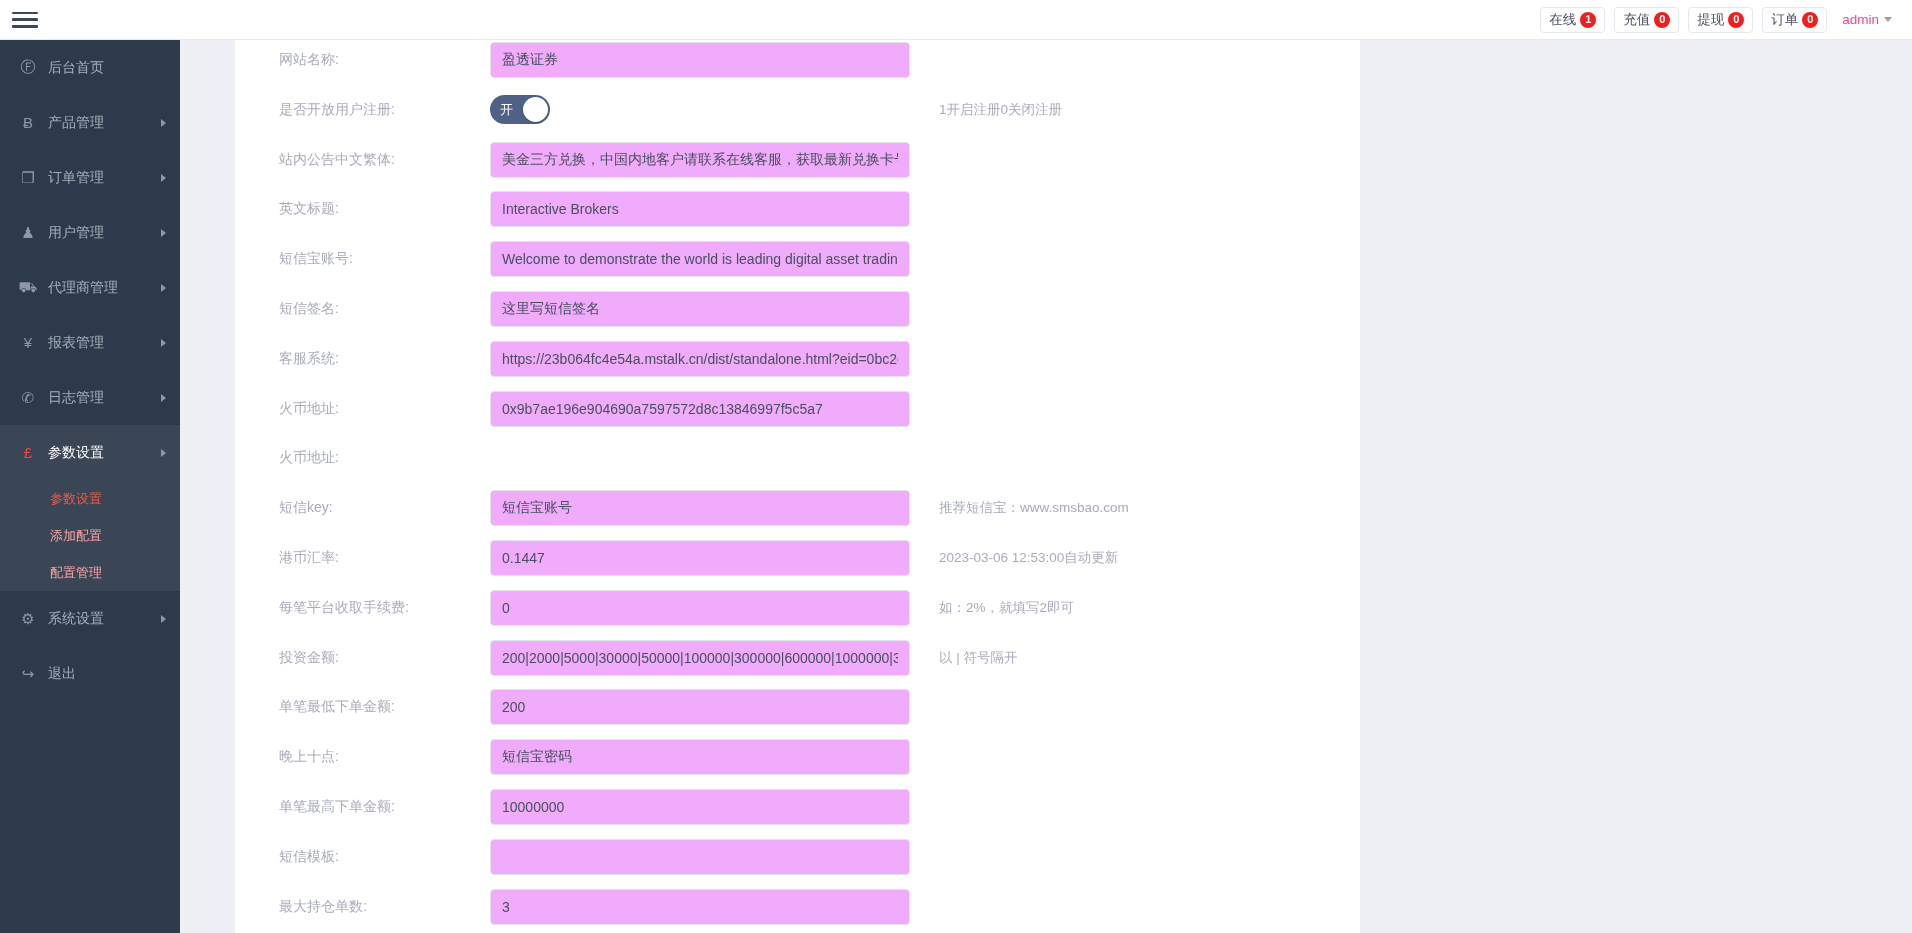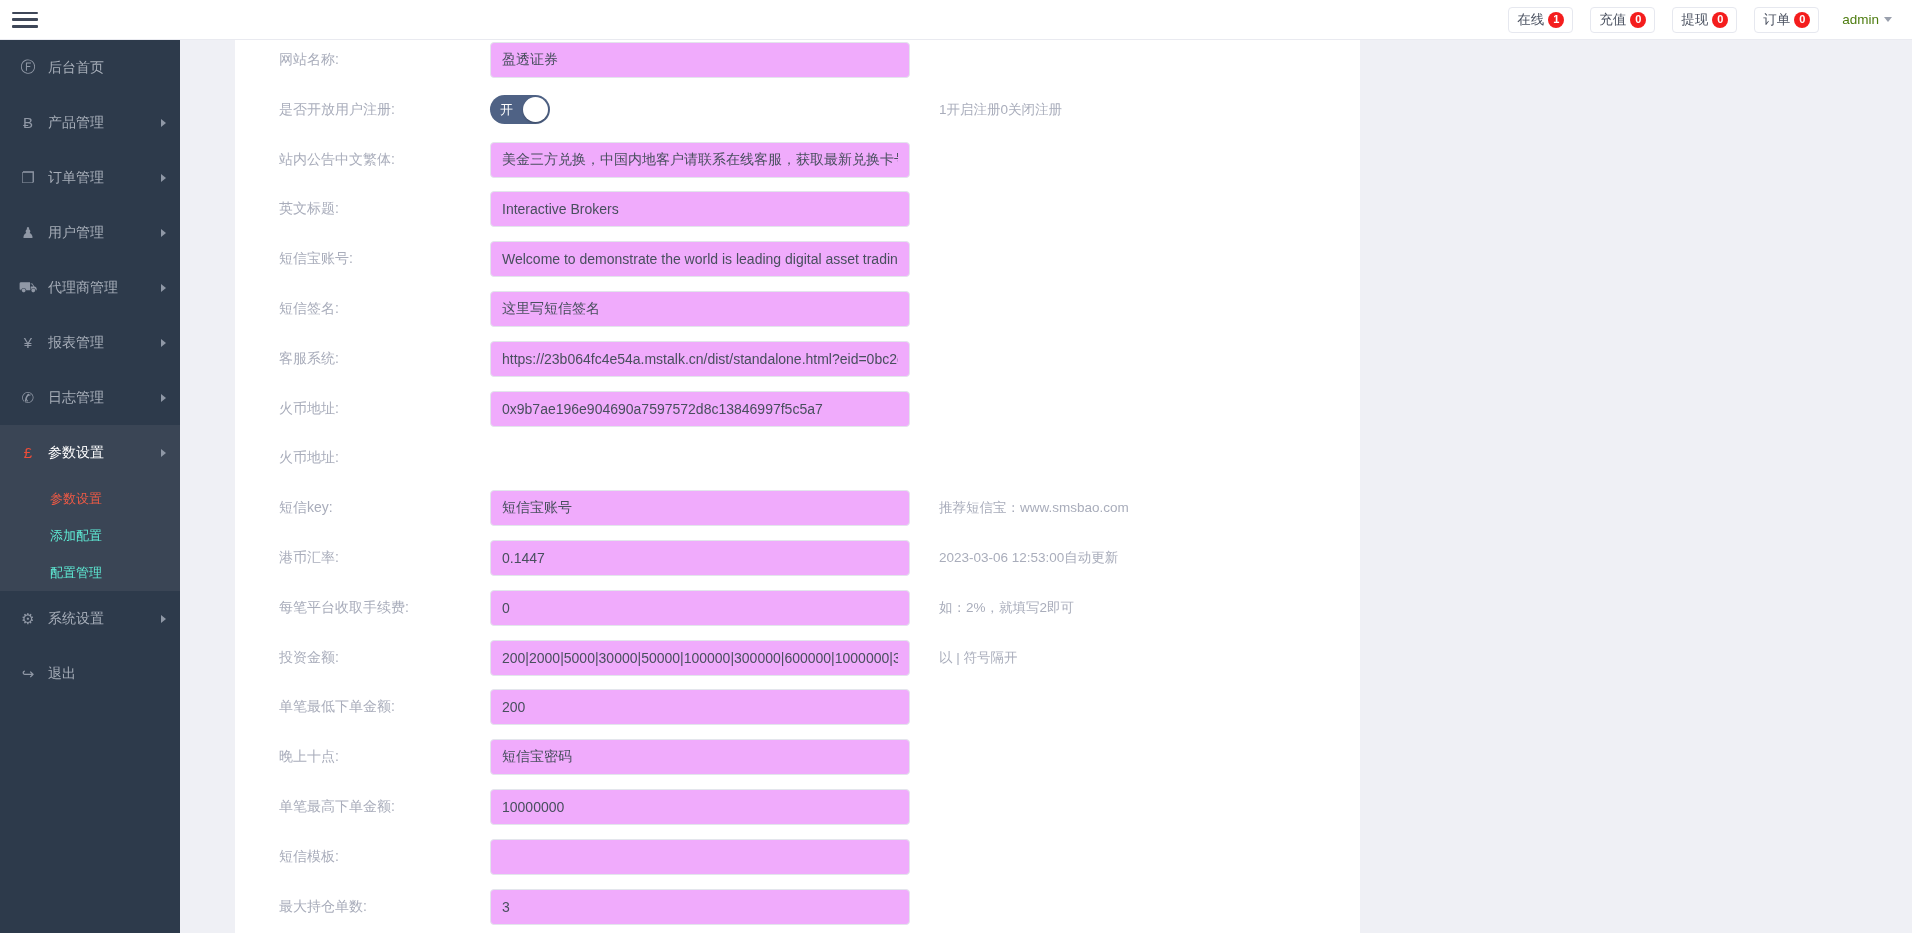--- a/index.html
+++ b/index.html
@@ -25,21 +25,21 @@
     width: 30px; height: 22px;
     margin-left: 10px;
     display: flex; flex-direction: column; justify-content: space-between;
     padding: 3px 2px; cursor: pointer;
   }
   .hamburger span {
     display: block; height: 2.6px; background: #3e4758; border-radius: 1px;
   }
   .topbar-right {
     margin-left: auto; display: flex; align-items: center;
-    padding-right: 14px; gap: 17px;
+    padding-right: 14px; gap: 9px;
   }
   .pill {
     border: 1px solid #e6e8ef;
     border-radius: 4px;
     background: #fff;
     height: 26px;
     display: flex; align-items: center;
     padding: 0 8px;
     font-size: 13.5px; color: #4a5160;
     cursor: pointer;
@@ -50,21 +50,21 @@
     min-width: 16px; height: 16px;
     margin-left: 4px;
     background: #f41d1d; color: #fff;
     border-radius: 50%;
     font-size: 11px; font-weight: bold;
     padding: 0 4px;
     line-height: 1;
   }
   .admin-box {
     display: flex; align-items: center; gap: 5px;
-    font-size: 13.5px; color: #4d7c0f;
+    font-size: 13.5px; color: #ec4899;
     padding: 0 6px; height: 26px; cursor: pointer;
   }
   .caret-down {
     width: 0; height: 0;
     border-left: 4px solid transparent;
     border-right: 4px solid transparent;
     border-top: 5px solid #9aa0ad;
   }
 
   
@@ -95,21 +95,21 @@
   }
   .nav-group.open {
     background: #3a4555;
   }
   .nav-group.open > .nav-item { color: #ffffff; }
   .nav-group.open > .nav-item .ico { color: #ef4d38; }
   .sub-item {
     height: 37px;
     display: flex; align-items: center;
     padding-left: 50px;
-    font-size: 13px; color: #5eead4;
+    font-size: 13px; color: #fca5a5;
     cursor: pointer;
   }
   .sub-item.active { color: #ef5a45; }
 
   
   .content-wrap {
     position: absolute; top: 40px; left: 180px;
     width: 1732px; height: 893px;
     background: #eff0f5;
     overflow: hidden;

